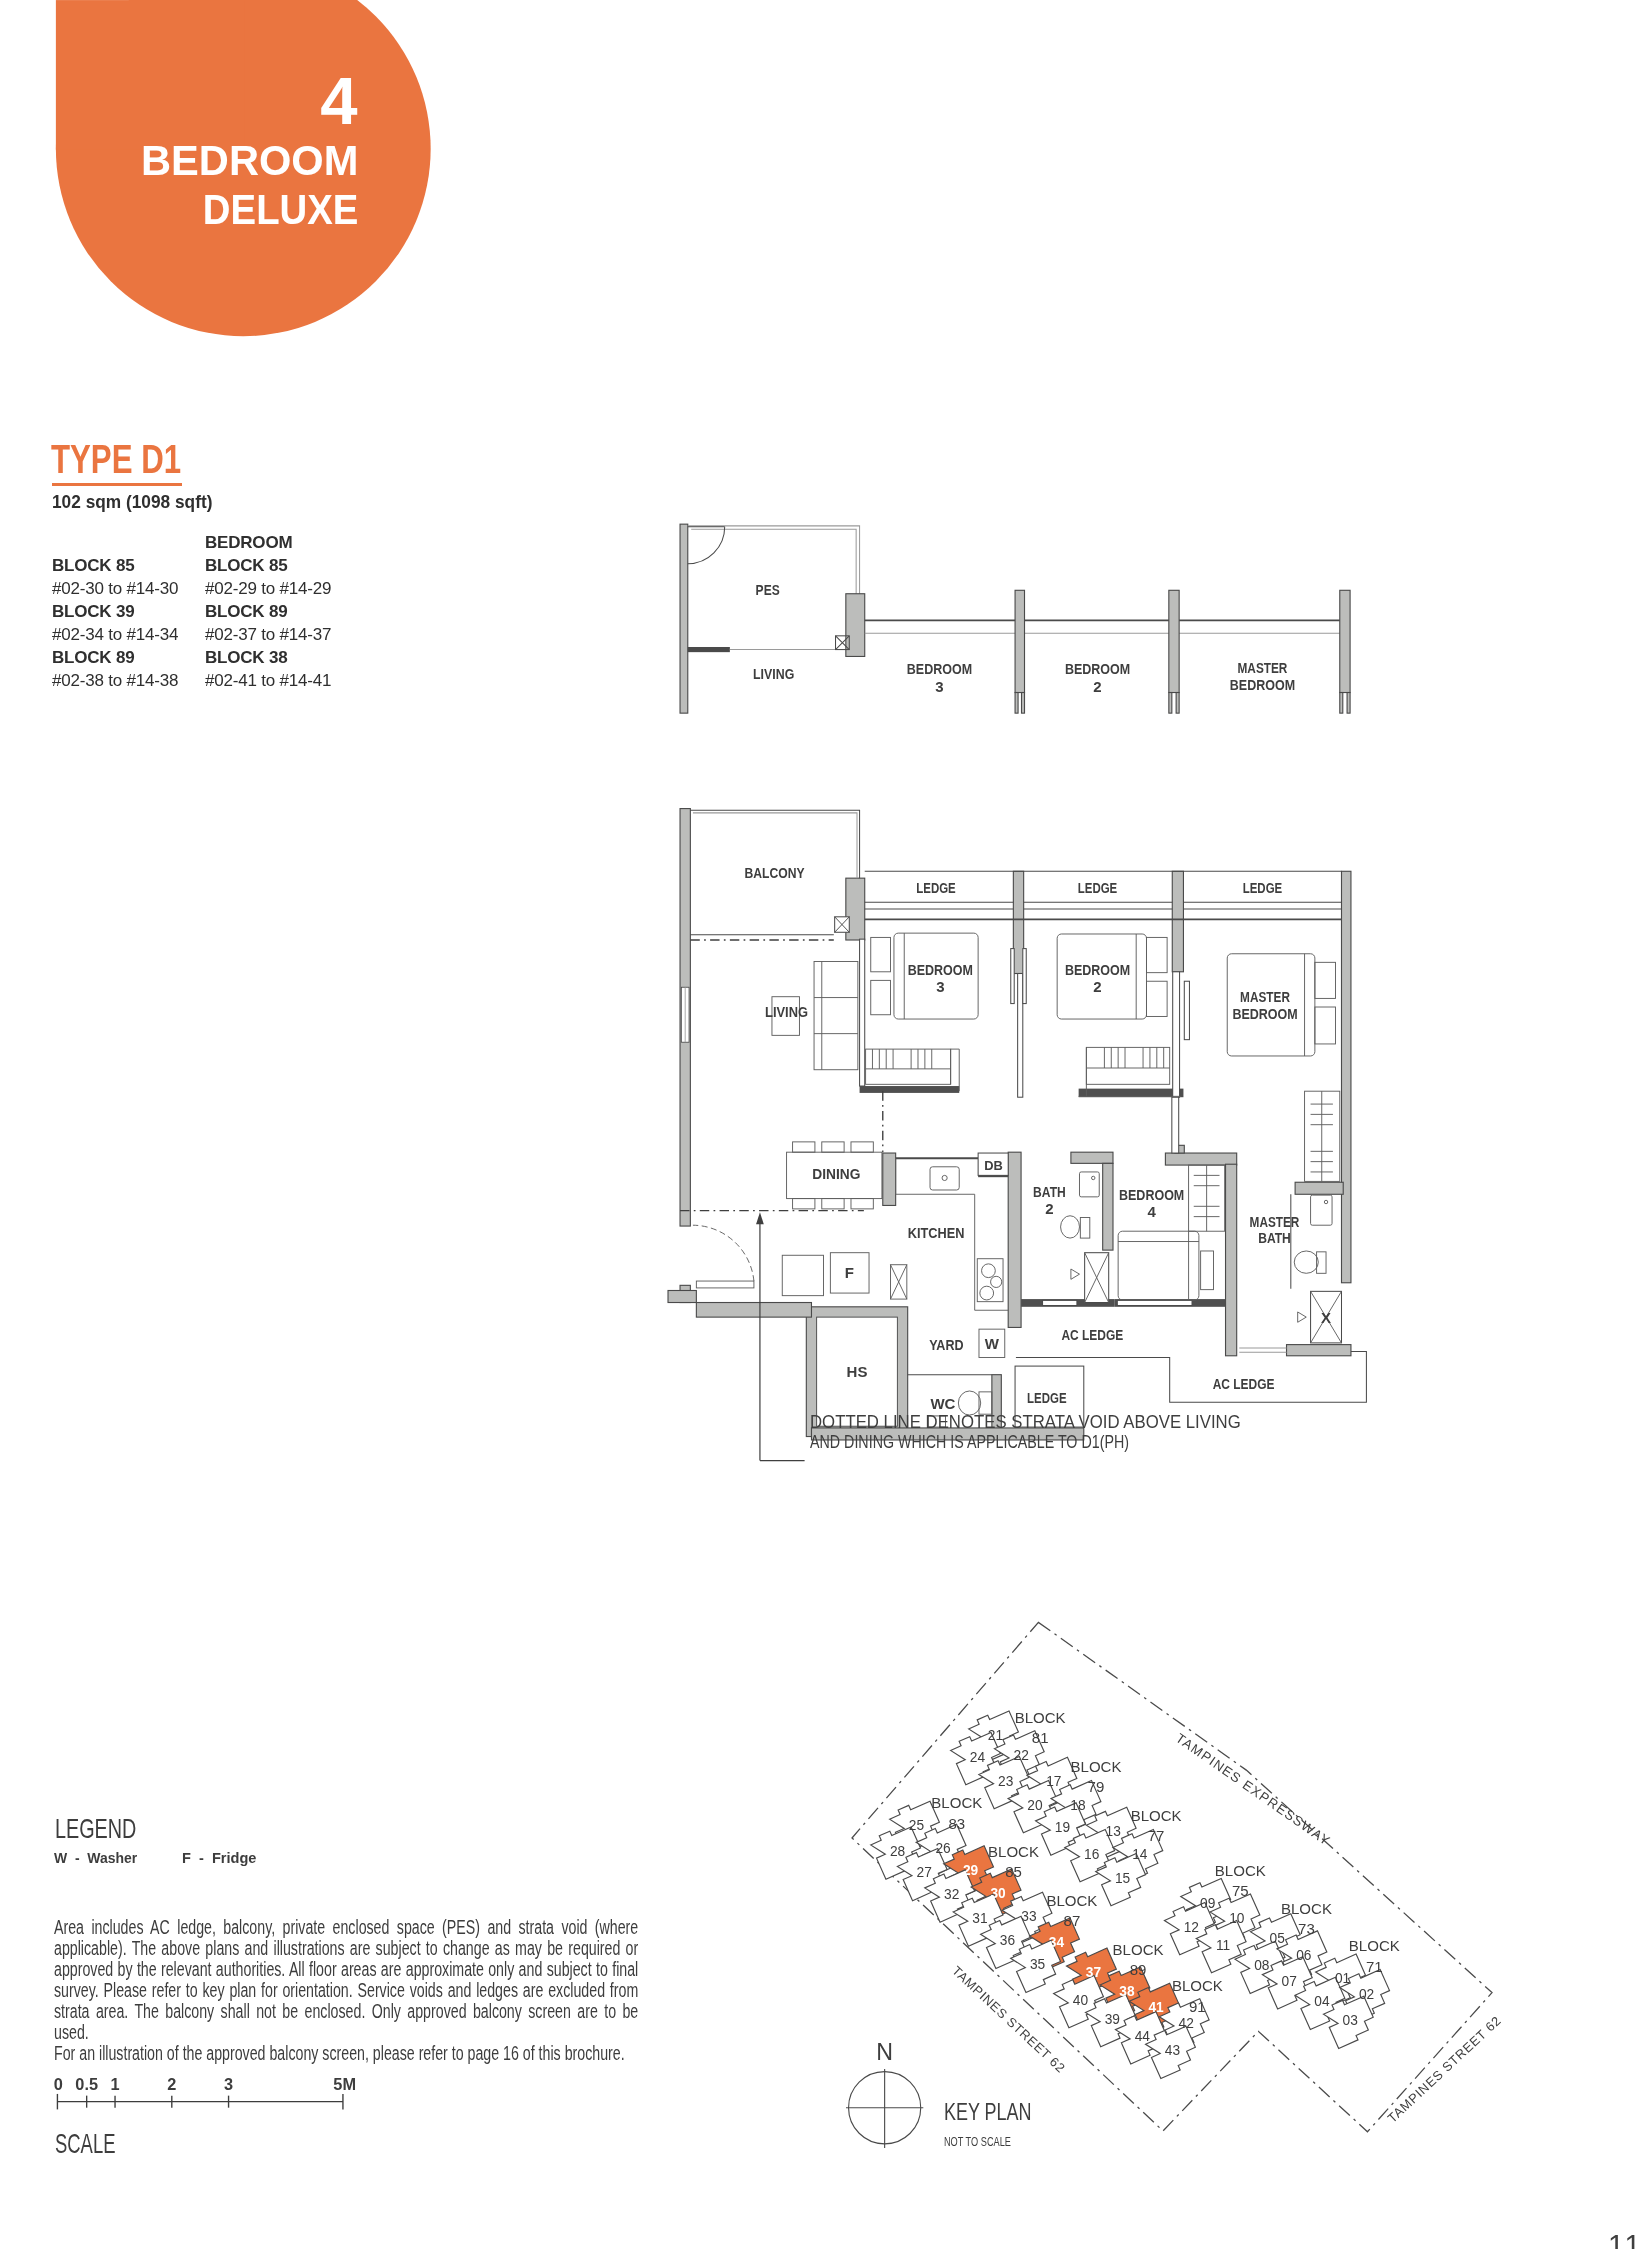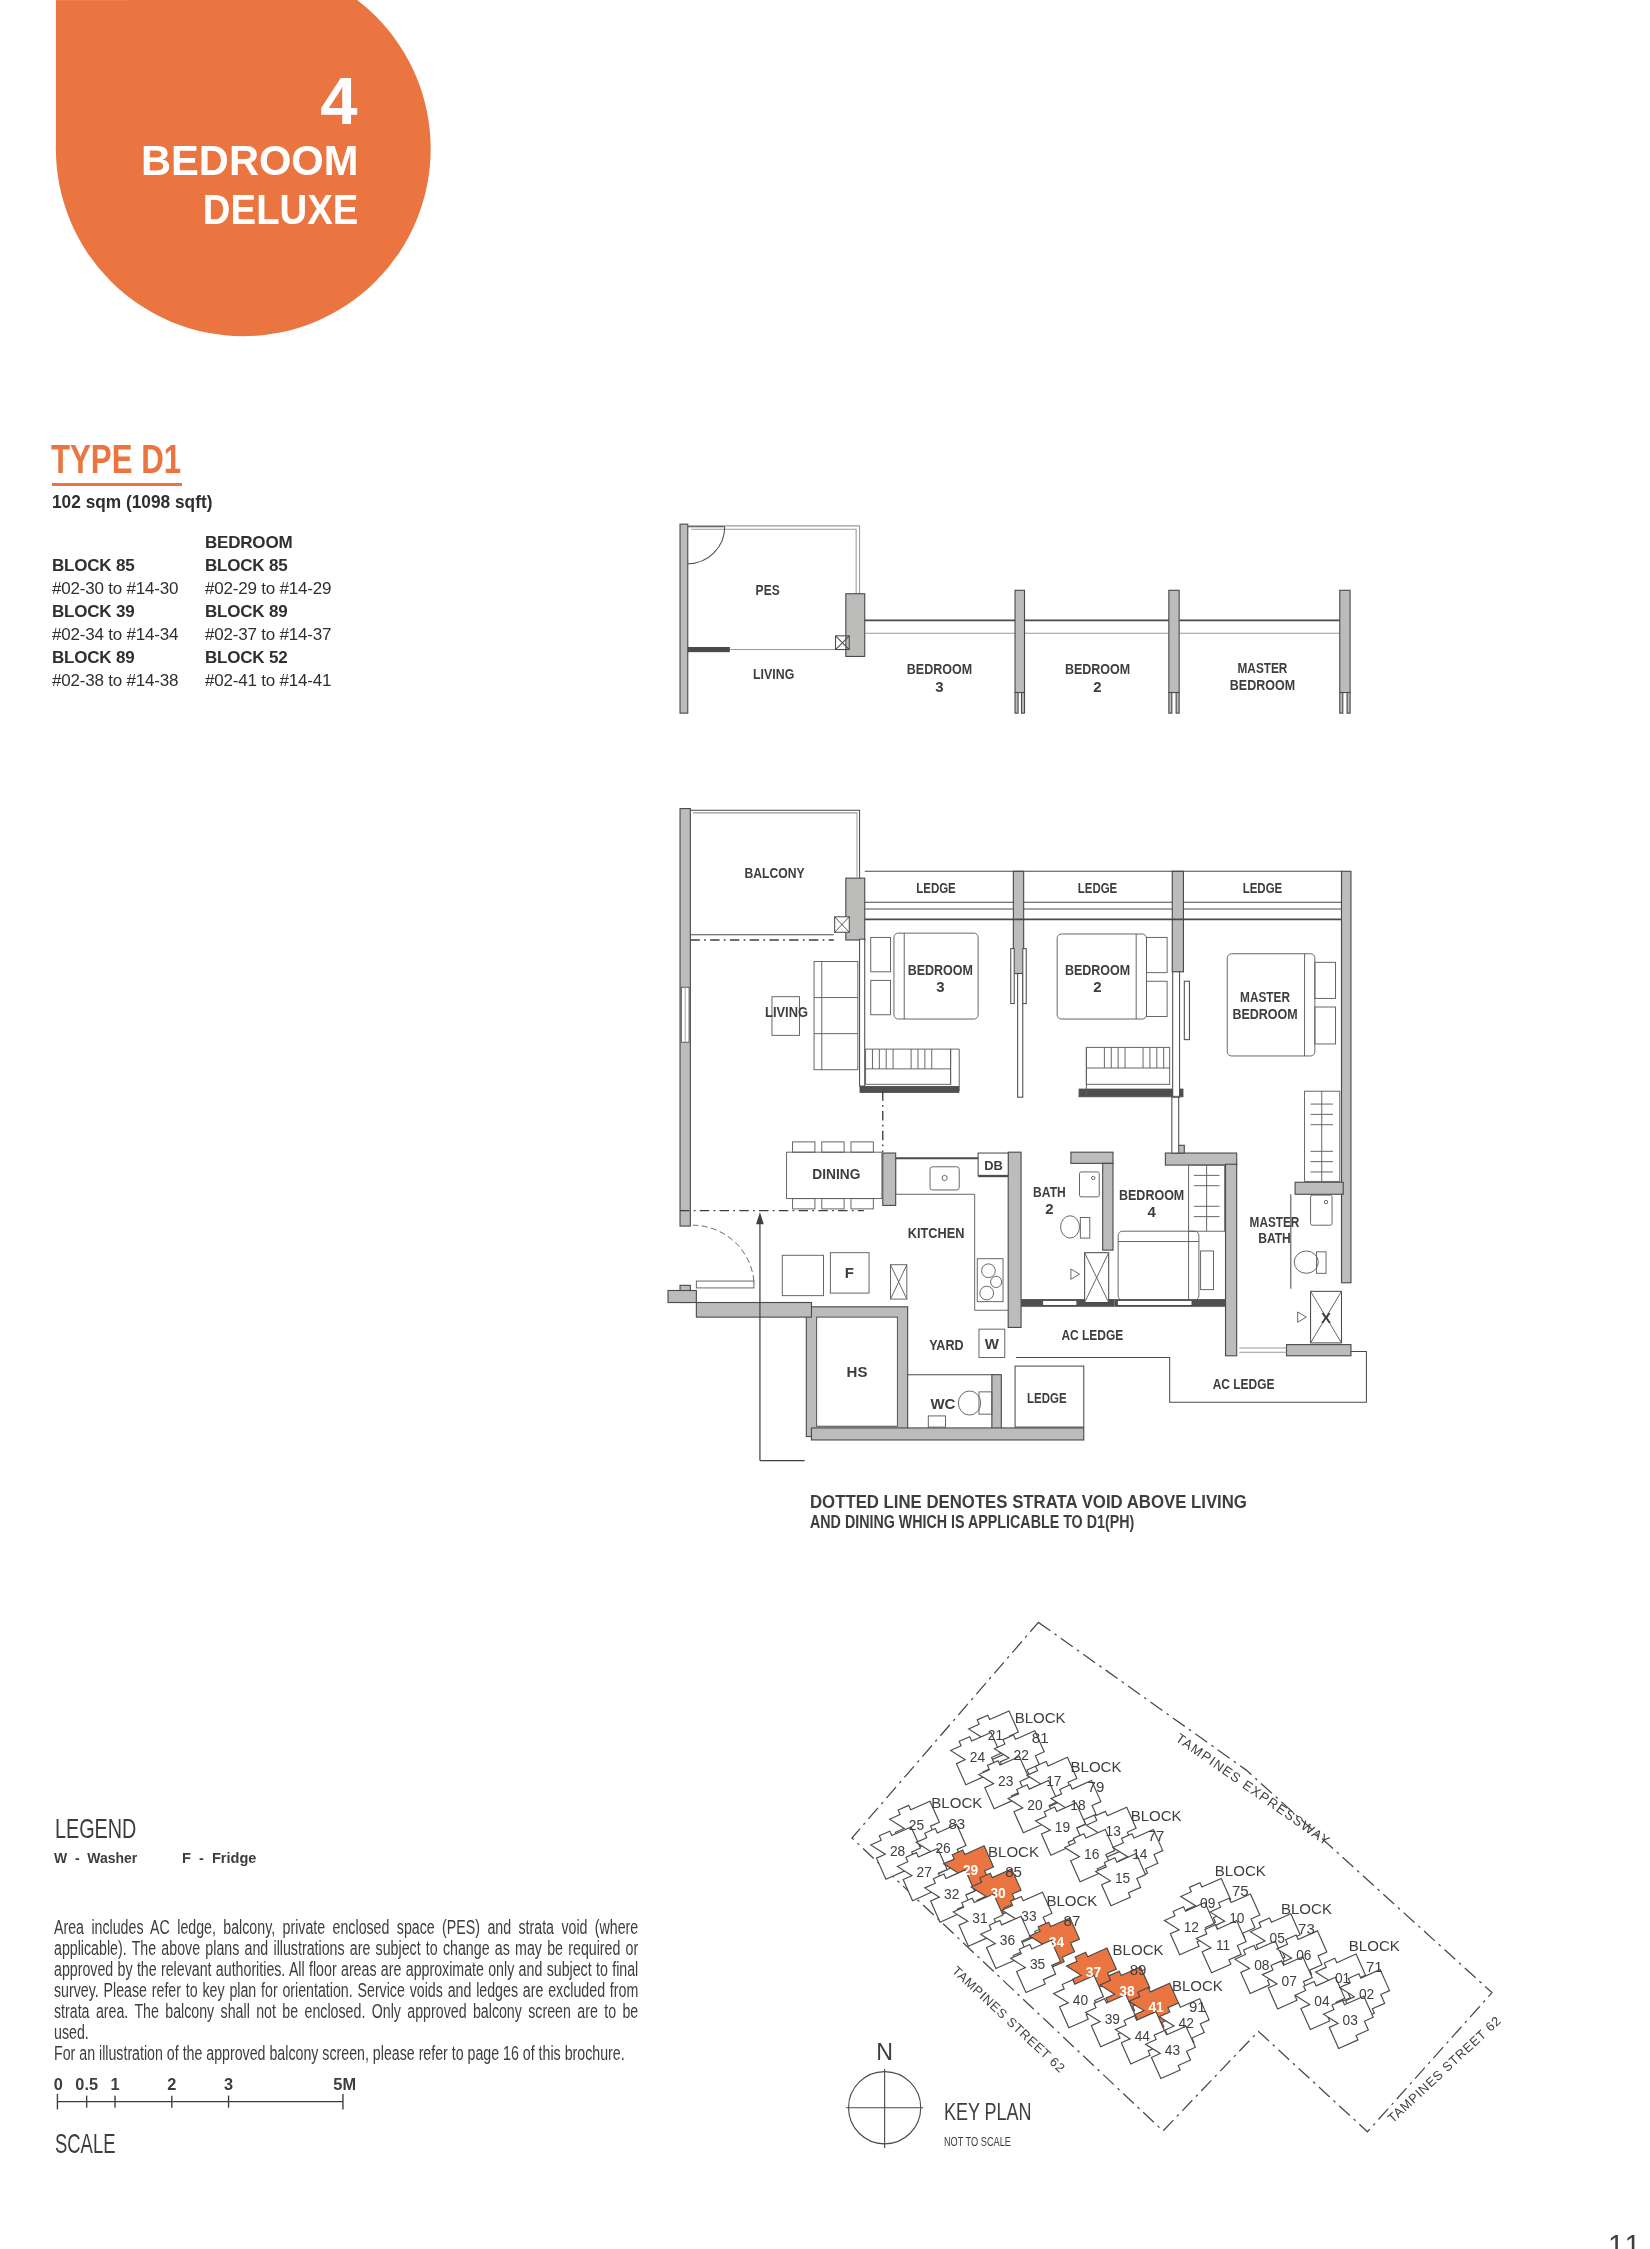--- a/index.html
+++ b/index.html
@@ -23,21 +23,21 @@
 </svg>
 
 <div class="abs org" style="left:51px;top:437px;font-size:40px;font-weight:bold;transform:scaleX(0.78);transform-origin:left;">TYPE D1</div>
 <div class="abs" style="left:52px;top:483px;width:130px;height:3.4px;background:#ea7540;"></div>
 <div class="abs" style="left:52px;top:492px;font-size:18px;font-weight:bold;color:#2f2f2f;transform:scaleX(0.96);transform-origin:left;">102 sqm (1098 sqft)</div>
 
 <div class="abs" style="left:52px;top:554px;font-size:17px;line-height:23px;color:#2f2f2f;white-space:nowrap;letter-spacing:-0.2px;">
 <b>BLOCK 85</b><br>#02-30 to #14-30<br><b>BLOCK 39</b><br>#02-34 to #14-34<br><b>BLOCK 89</b><br>#02-38 to #14-38
 </div>
 <div class="abs" style="left:205px;top:531px;font-size:17px;line-height:23px;color:#2f2f2f;white-space:nowrap;letter-spacing:-0.2px;">
-<b>BEDROOM</b><br><b>BLOCK 85</b><br>#02-29 to #14-29<br><b>BLOCK 89</b><br>#02-37 to #14-37<br><b>BLOCK 52</b><br>#02-41 to #14-41
+<b>BEDROOM</b><br><b>BLOCK 85</b><br>#02-29 to #14-29<br><b>BLOCK 89</b><br>#02-37 to #14-37<br><b>BLOCK 38</b><br>#02-41 to #14-41
 </div>
 
 <svg class="abs" style="left:662px;top:511px" width="713" height="211" viewBox="770 595 830 245">
 <style>
 .w{fill:#bcbdbb;stroke:#4a4a4a;stroke-width:1.3}
 .t{fill:none;stroke:#4a4a4a;stroke-width:1.2}
 .t2{fill:none;stroke:#4a4a4a;stroke-width:2.4}
 .g{fill:none;stroke:#9a9a9a;stroke-width:1.2}
 .f{fill:none;stroke:#606060;stroke-width:1}
 .lb{font-size:17.5px;font-weight:bold;fill:#3e3e3e;text-anchor:middle}
@@ -283,21 +283,21 @@
 <text x="1097" y="1640">WC</text>
 <text x="1218" y="1633" textLength="46" lengthAdjust="spacingAndGlyphs">LEDGE</text>
 <text x="1271" y="1560" textLength="72" lengthAdjust="spacingAndGlyphs">AC LEDGE</text>
 <text x="1447" y="1617" textLength="72" lengthAdjust="spacingAndGlyphs">AC LEDGE</text>
 <text x="988" y="1488">F</text>
 <text x="1154" y="1570">W</text>
 <text x="1543" y="1540">X</text>
 </g>
 </svg>
 
-<div class="abs" style="left:810px;top:1492px;font-size:17.6px;font-weight:bold;color:#3e3e3e;line-height:20px;white-space:nowrap;">
+<div class="abs" style="left:810px;top:1412px;font-size:17.6px;font-weight:normal;color:#3e3e3e;line-height:20px;white-space:nowrap;">
 <span style="display:inline-block;transform:scaleX(0.953);transform-origin:left;">DOTTED LINE DENOTES STRATA VOID ABOVE LIVING</span><br>
 <span style="display:inline-block;transform:scaleX(0.811);transform-origin:left;">AND DINING WHICH IS APPLICABLE TO D1(PH)</span></div>
 
 <div class="abs" style="left:55px;top:1813px;font-size:27.5px;color:#3d3d3d;transform:scaleX(0.72);transform-origin:left;">LEGEND</div>
 <div class="abs" style="left:54px;top:1849px;font-size:15.5px;font-weight:bold;color:#3d3d3d;transform:scaleX(0.9);transform-origin:left;">W&nbsp;&nbsp;-&nbsp;&nbsp;Washer</div>
 <div class="abs" style="left:182px;top:1849px;font-size:15.5px;font-weight:bold;color:#3d3d3d;transform:scaleX(0.94);transform-origin:left;">F&nbsp;&nbsp;-&nbsp;&nbsp;Fridge</div>
 <div class="abs" style="left:54px;top:1917px;width:823px;font-size:20px;color:#3d3d3d;line-height:21px;transform:scaleX(0.7099);transform-origin:left top;">
 <div style="text-align:justify;text-align-last:justify;">Area includes AC ledge, balcony, private enclosed space (PES) and strata void (where</div>
 <div style="text-align:justify;text-align-last:justify;">applicable). The above plans and illustrations are subject to change as may be required or</div>
 <div style="text-align:justify;text-align-last:justify;">approved by the relevant authorities. All floor areas are approximate only and subject to final</div>

